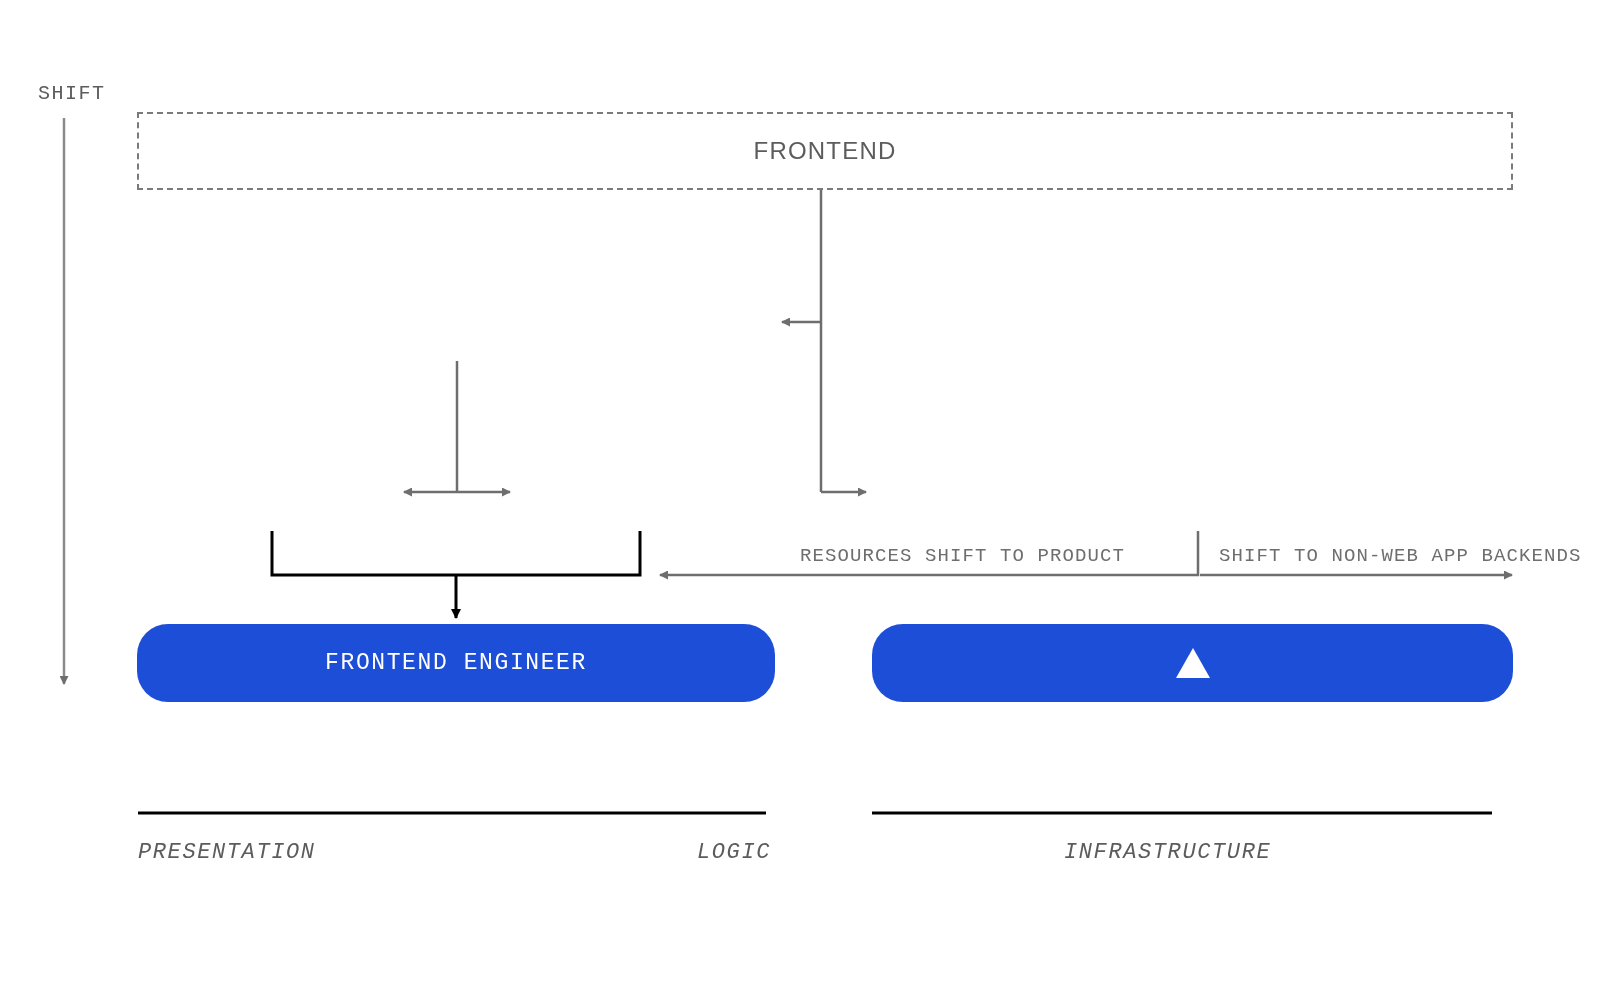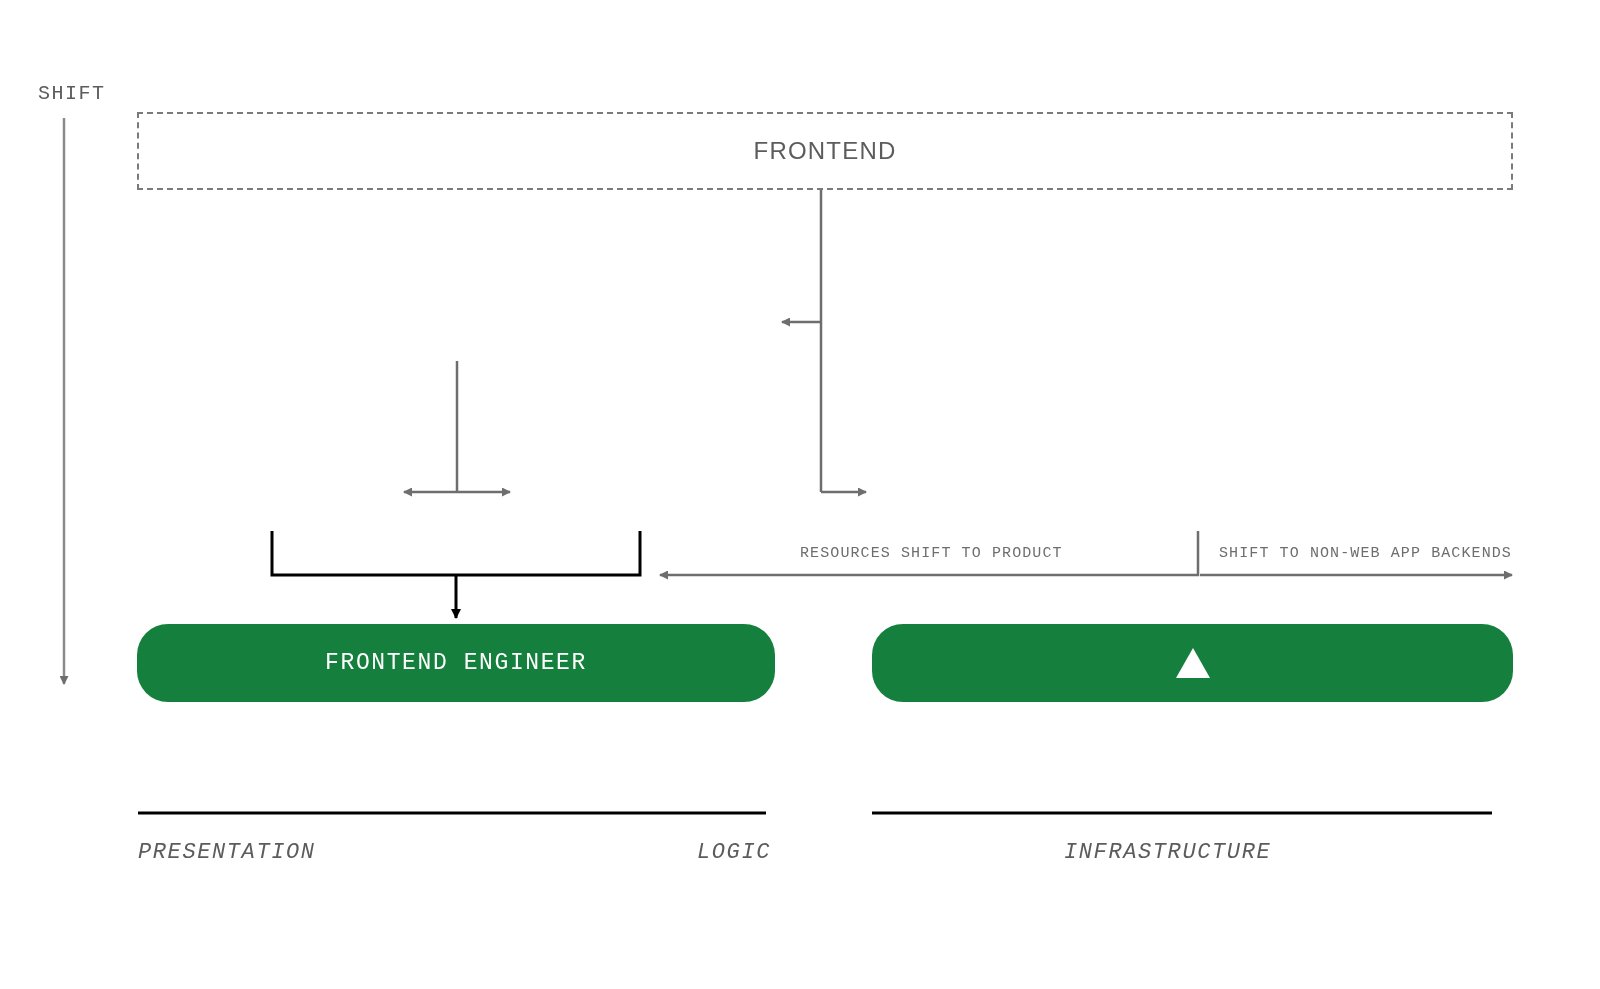--- a/index.html
+++ b/index.html
@@ -35,21 +35,21 @@
   .box-label {
     font-family: "Liberation Sans", "DejaVu Sans", sans-serif;
     font-size: 24px;
     letter-spacing: 1.2px;
     color: #5c5c5c;
     white-space: nowrap;
   }
   .solid-box {
     position: absolute;
     box-sizing: border-box;
-    background: #15803d;
+    background: #1d4ed8;
     display: flex;
     align-items: center;
     justify-content: center;
     border-radius: 31px;
   }
   .solid-box-label {
     font-family: "Liberation Mono", "DejaVu Sans Mono", monospace;
     font-size: 23px;
     letter-spacing: 1.6px;
     color: #ffffff;
@@ -59,21 +59,21 @@
     position: absolute;
     font-family: "Liberation Mono", "DejaVu Sans Mono", monospace;
     font-size: 20px;
     letter-spacing: 1.5px;
     color: #5c5c5c;
     white-space: nowrap;
   }
   .flow-label {
     position: absolute;
     font-family: "Liberation Mono", "DejaVu Sans Mono", monospace;
-    font-size: 15px;
+    font-size: 19px;
     letter-spacing: 1.1px;
     color: #6e6e6e;
     white-space: nowrap;
   }
   .column-label {
     position: absolute;
     font-family: "Liberation Mono", "DejaVu Sans Mono", monospace;
     font-size: 22px;
     letter-spacing: 1.6px;
     color: #5c5c5c;

